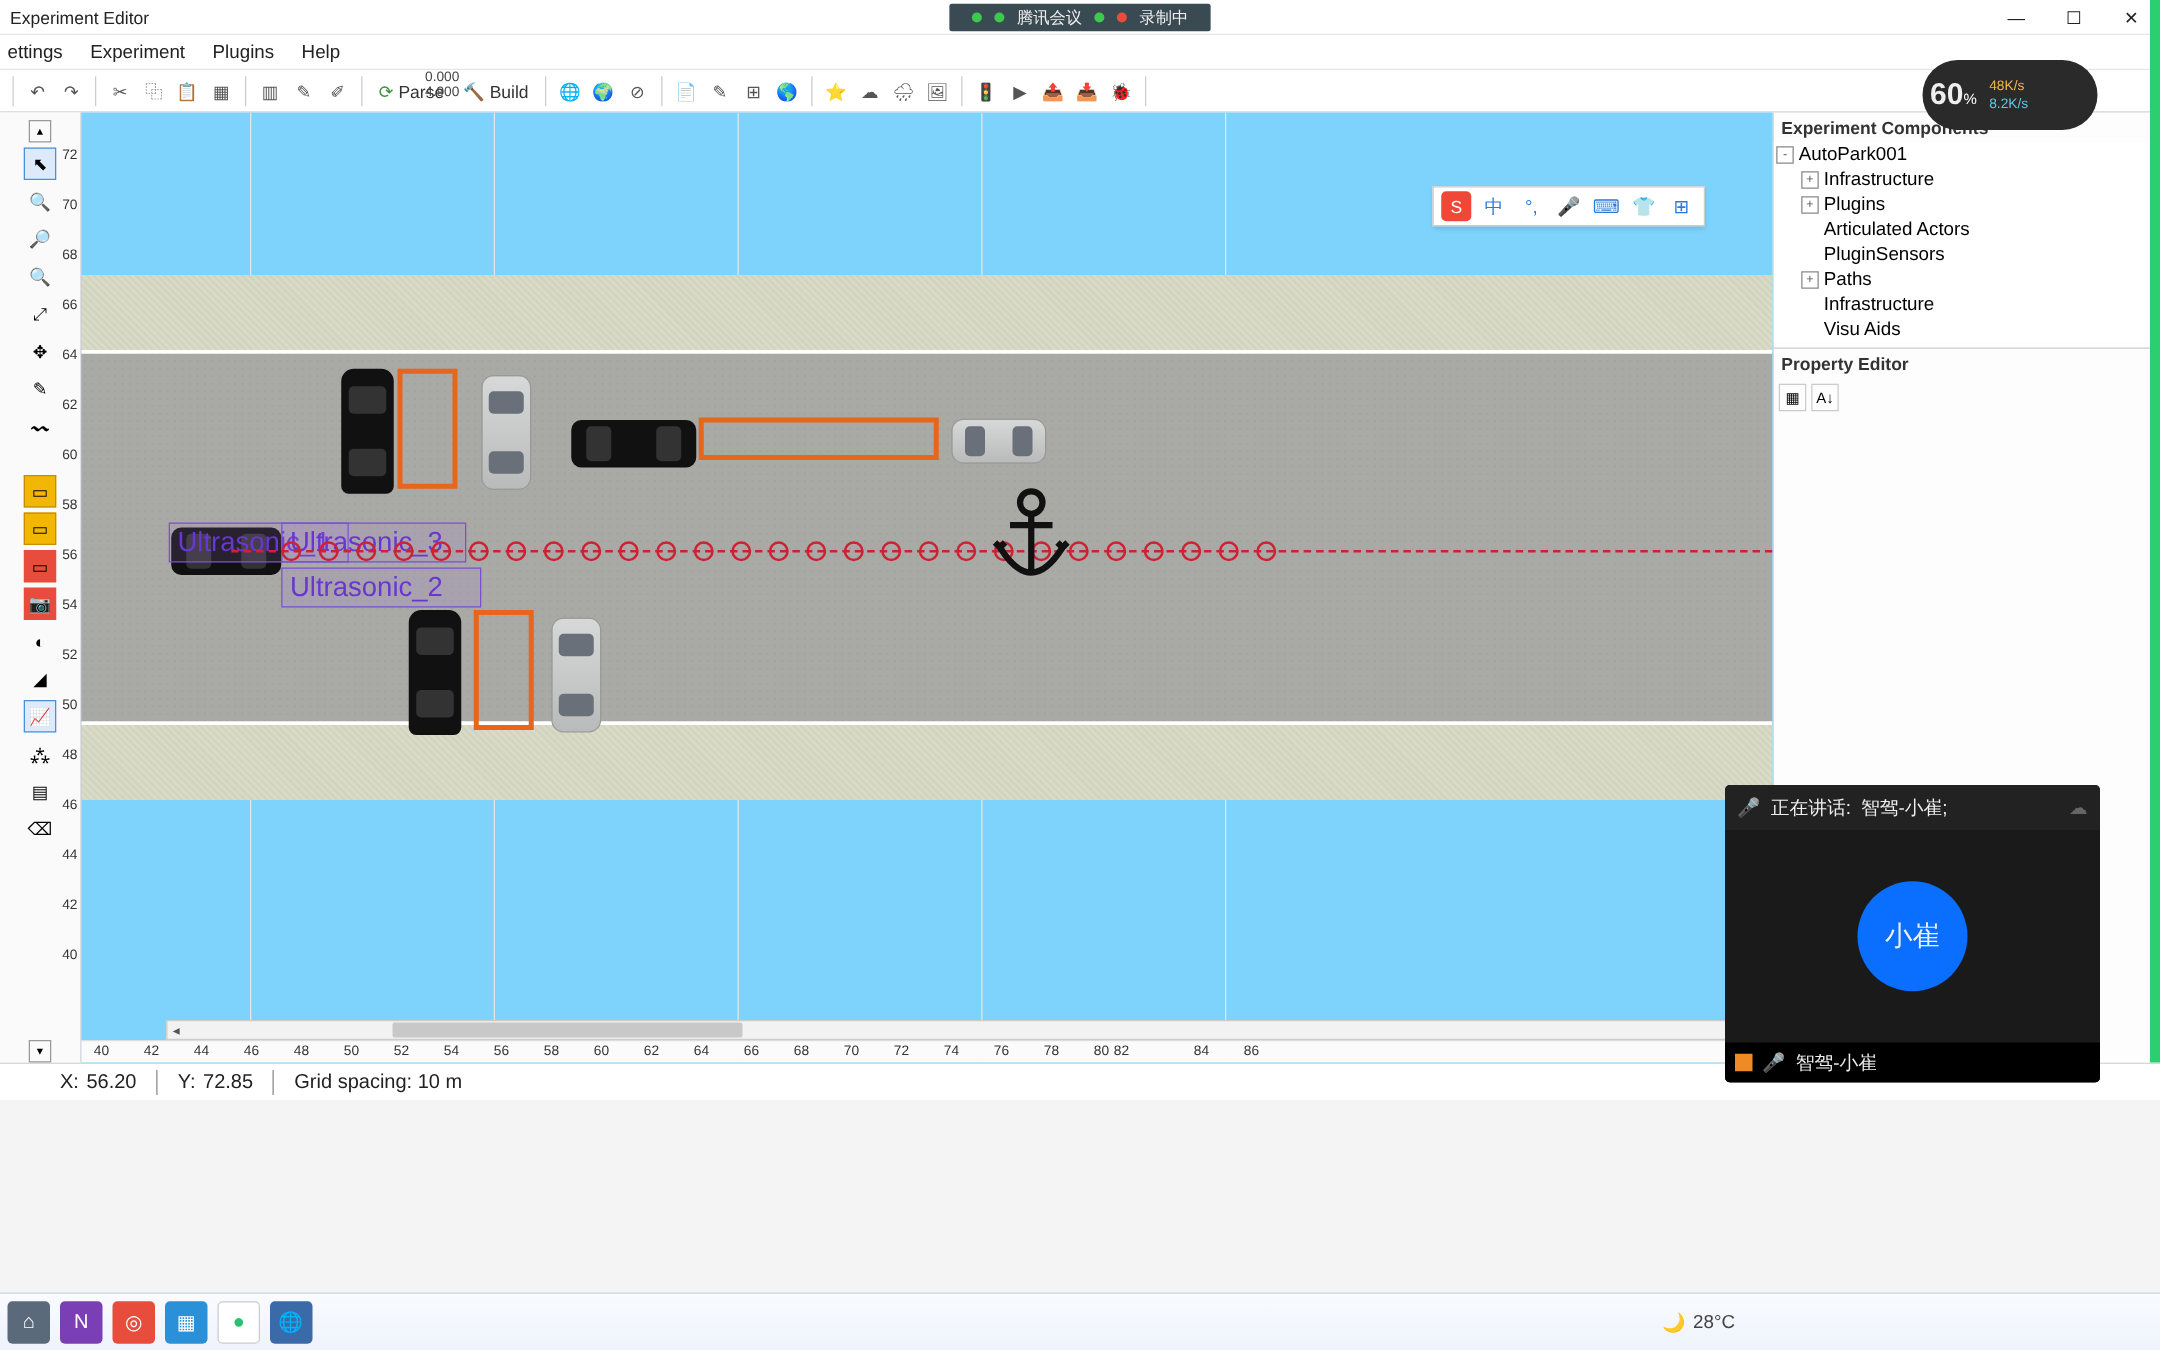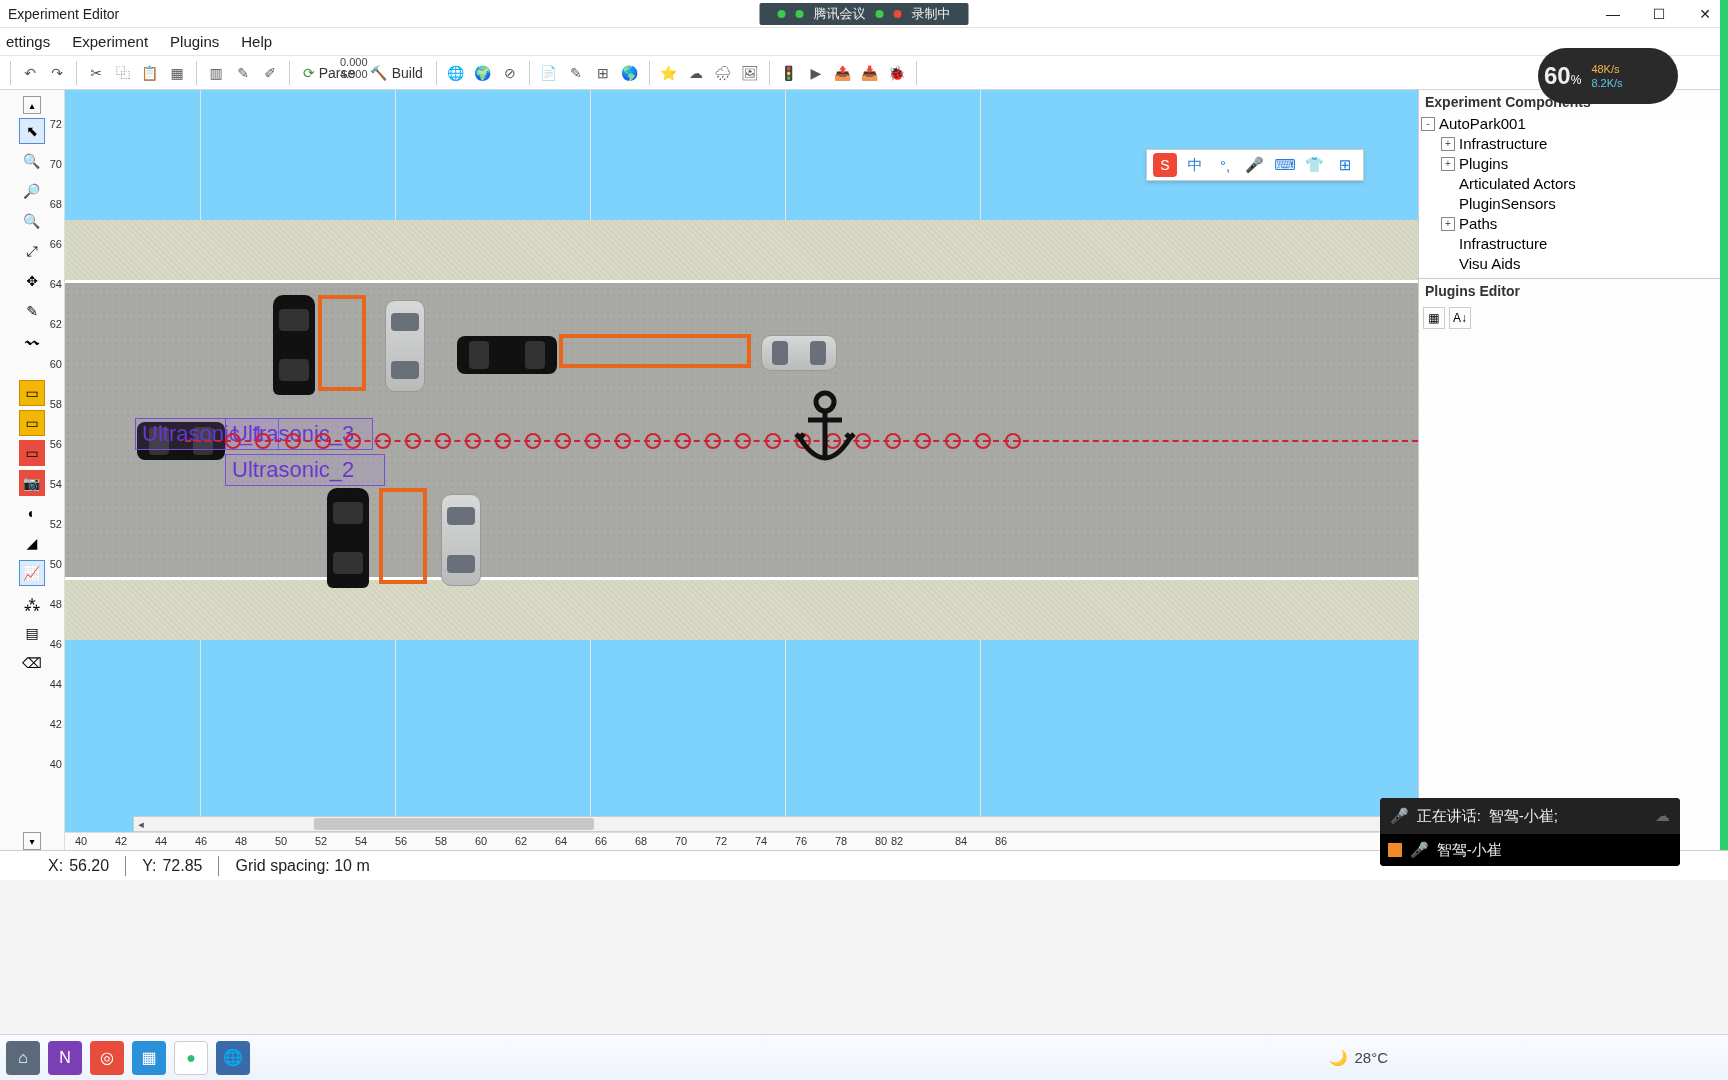--- a/index.html
+++ b/index.html
@@ -349,21 +349,21 @@
           <span>Paths</span>
         </div>
       <div class="row" style="padding-left:38px">
           <span>Infrastructure</span>
         </div>
       <div class="row" style="padding-left:38px">
           <span>Visu Aids</span>
         </div>
     </div>
     <div class="prop-head">
-      <div class="sect-title">Plugins Editor</div>
+      <div class="sect-title">Property Editor</div>
       <div class="prop-tools">
         <div>▦</div>
         <div>A↓</div>
       </div>
     </div>
   </div>
 </div>
 
 <div class="statusbar">
   <span>X:</span>
@@ -386,20 +386,25 @@
   <div class="i">👕</div>
   <div class="i">⊞</div>
 </div>
 
 <div class="meeting">
   <div class="hdr">
     <span>🎤</span>
     <span>正在讲话:</span>
     <span>智驾-小崔;</span>
     <span style="margin-left:auto;color:#666">☁</span>
+  </div>
+  <div class="body">
+    <div class="avatar">
+        <span>小崔</span>
+      </div>
   </div>
   <div class="ftr">
     <div class="sq"></div>
     <span>🎤</span>
     <span>智驾-小崔</span>
   </div>
 </div>
 
 <div class="taskbar">
   <div class="app" style="background:#5a6a7a">⌂</div>

